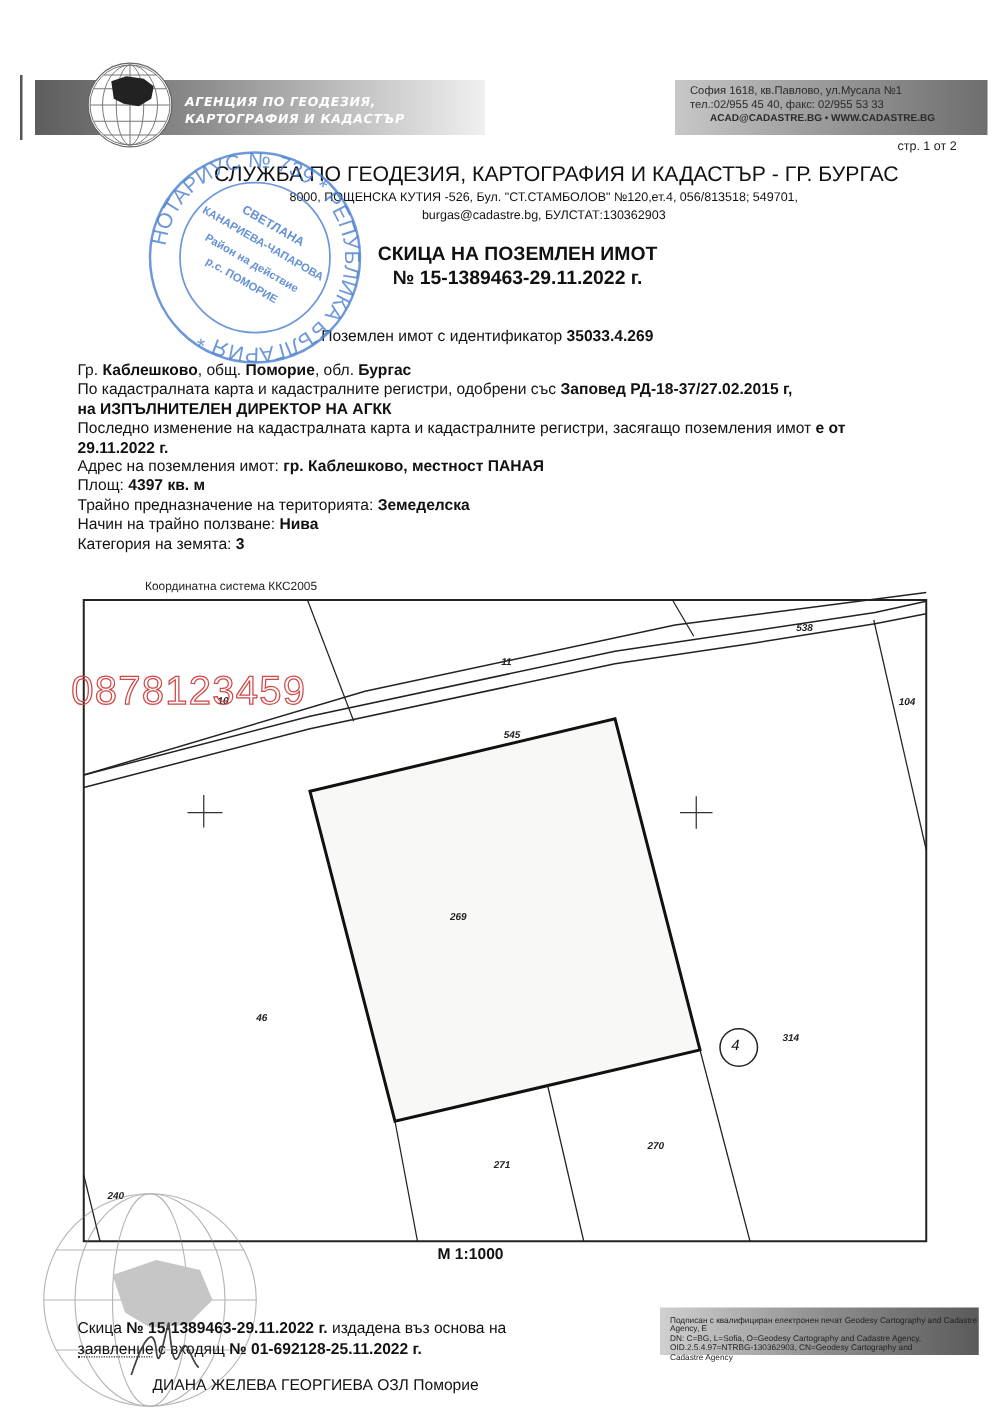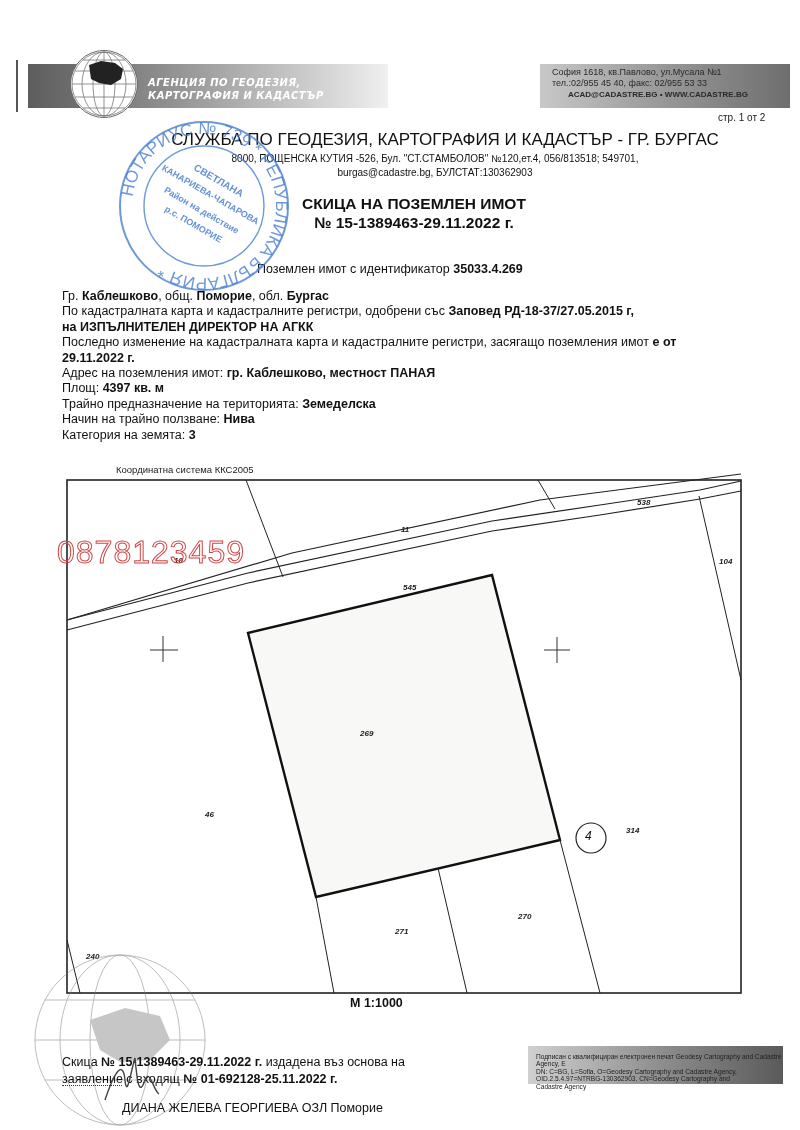--- a/index.html
+++ b/index.html
@@ -125,21 +125,21 @@
 
 <div class="props">
   <div>
     <span>Гр.</span>
     <b>Каблешково</b><span>, общ.</span>
     <b>Поморие</b><span>, обл.</span>
     <b>Бургас</b>
   </div>
   <div>
     <span>По кадастралната карта и кадастралните регистри, одобрени със</span>
-    <b>Заповед РД-18-37/27.05.2015 г,</b>
+    <b>Заповед РД-18-37/27.02.2015 г,</b>
   </div>
   <div>
     <b>на ИЗПЪЛНИТЕЛЕН ДИРЕКТОР НА АГКК</b>
   </div>
   <div>
     <span>Последно изменение на кадастралната карта и кадастралните регистри, засягащо поземления имот</span>
     <b>е от</b>
   </div>
   <div>
     <b>29.11.2022 г.</b>

